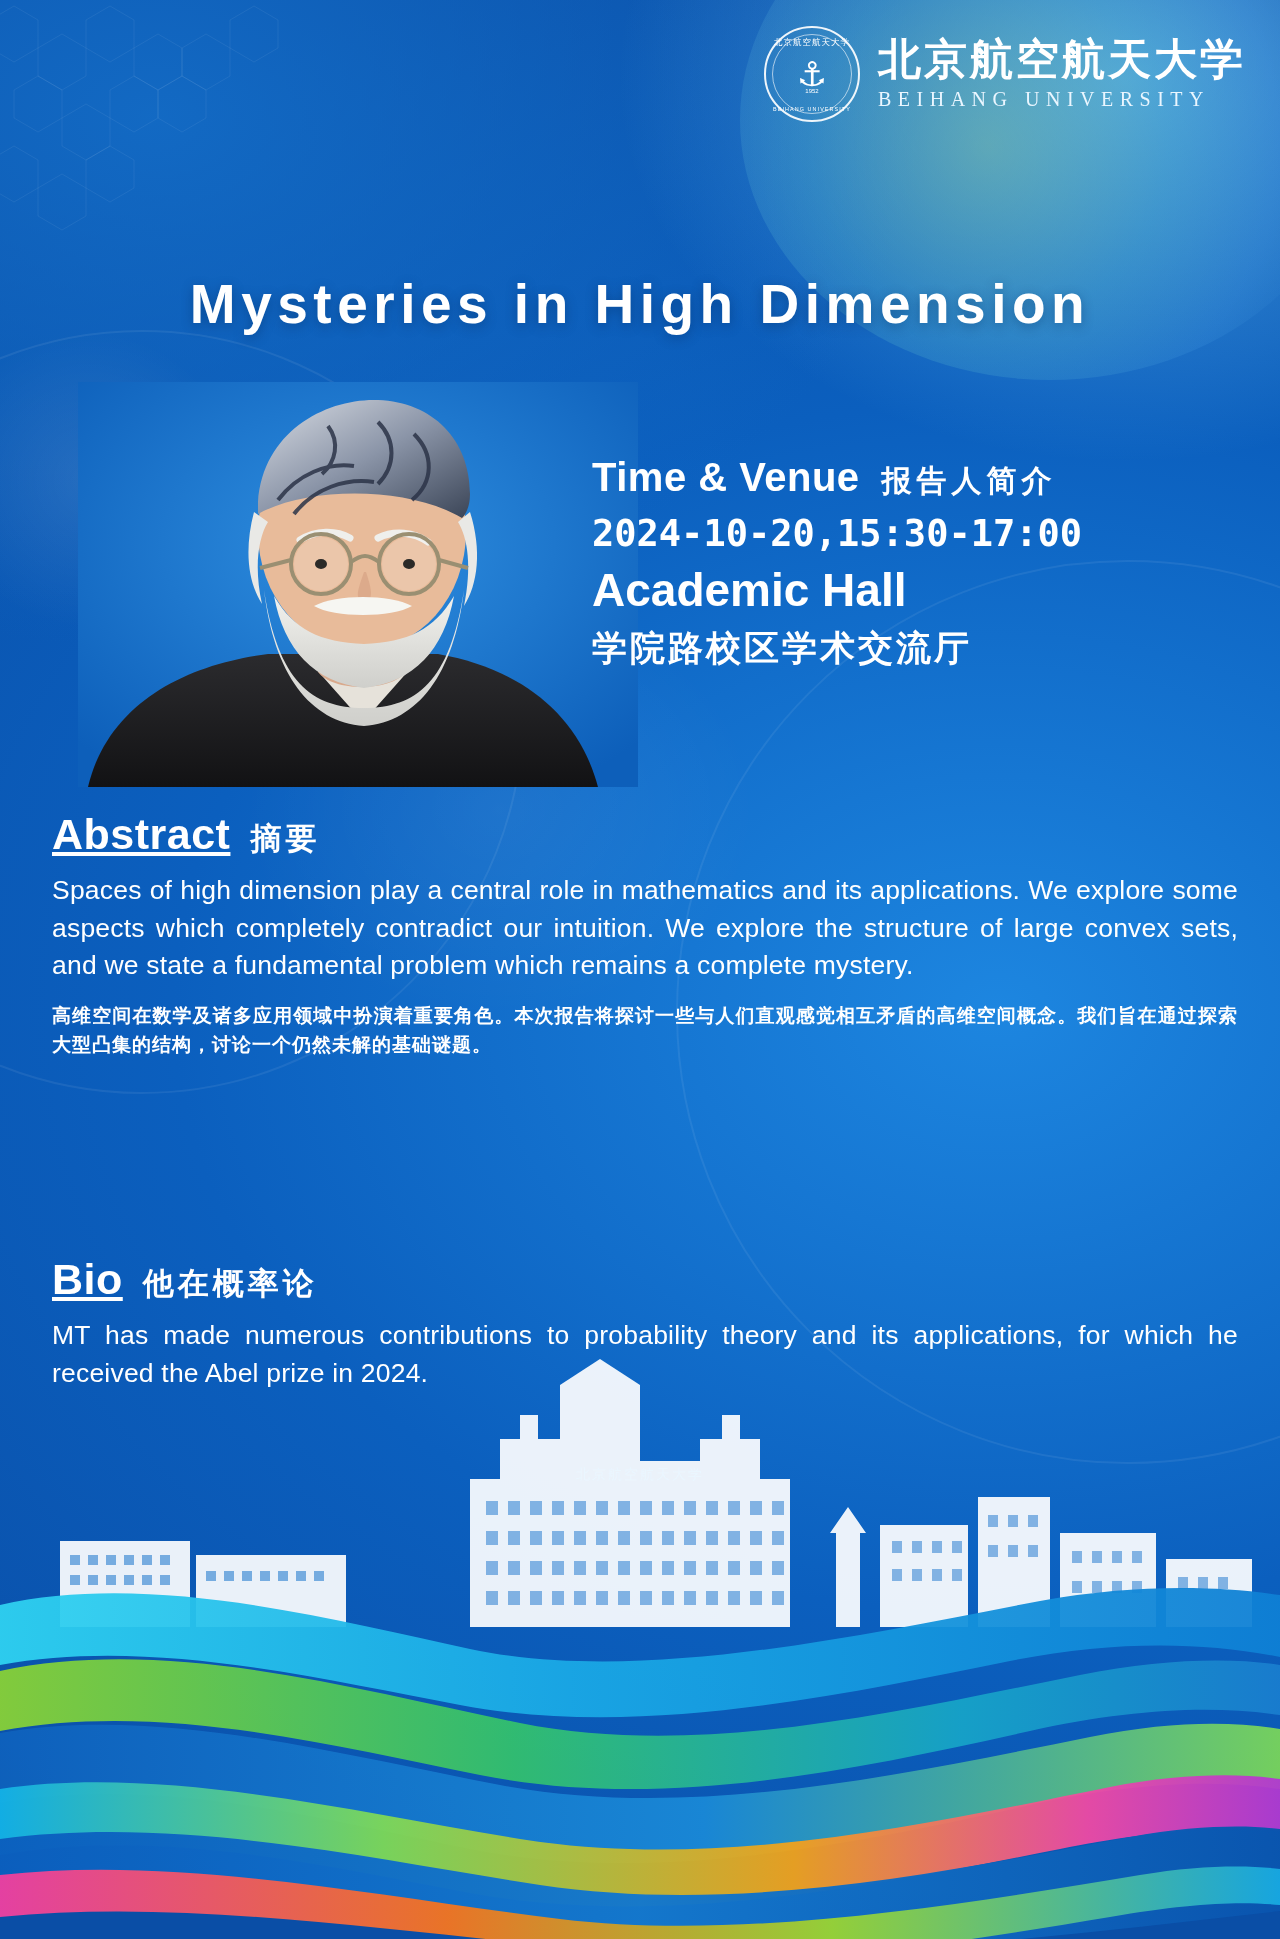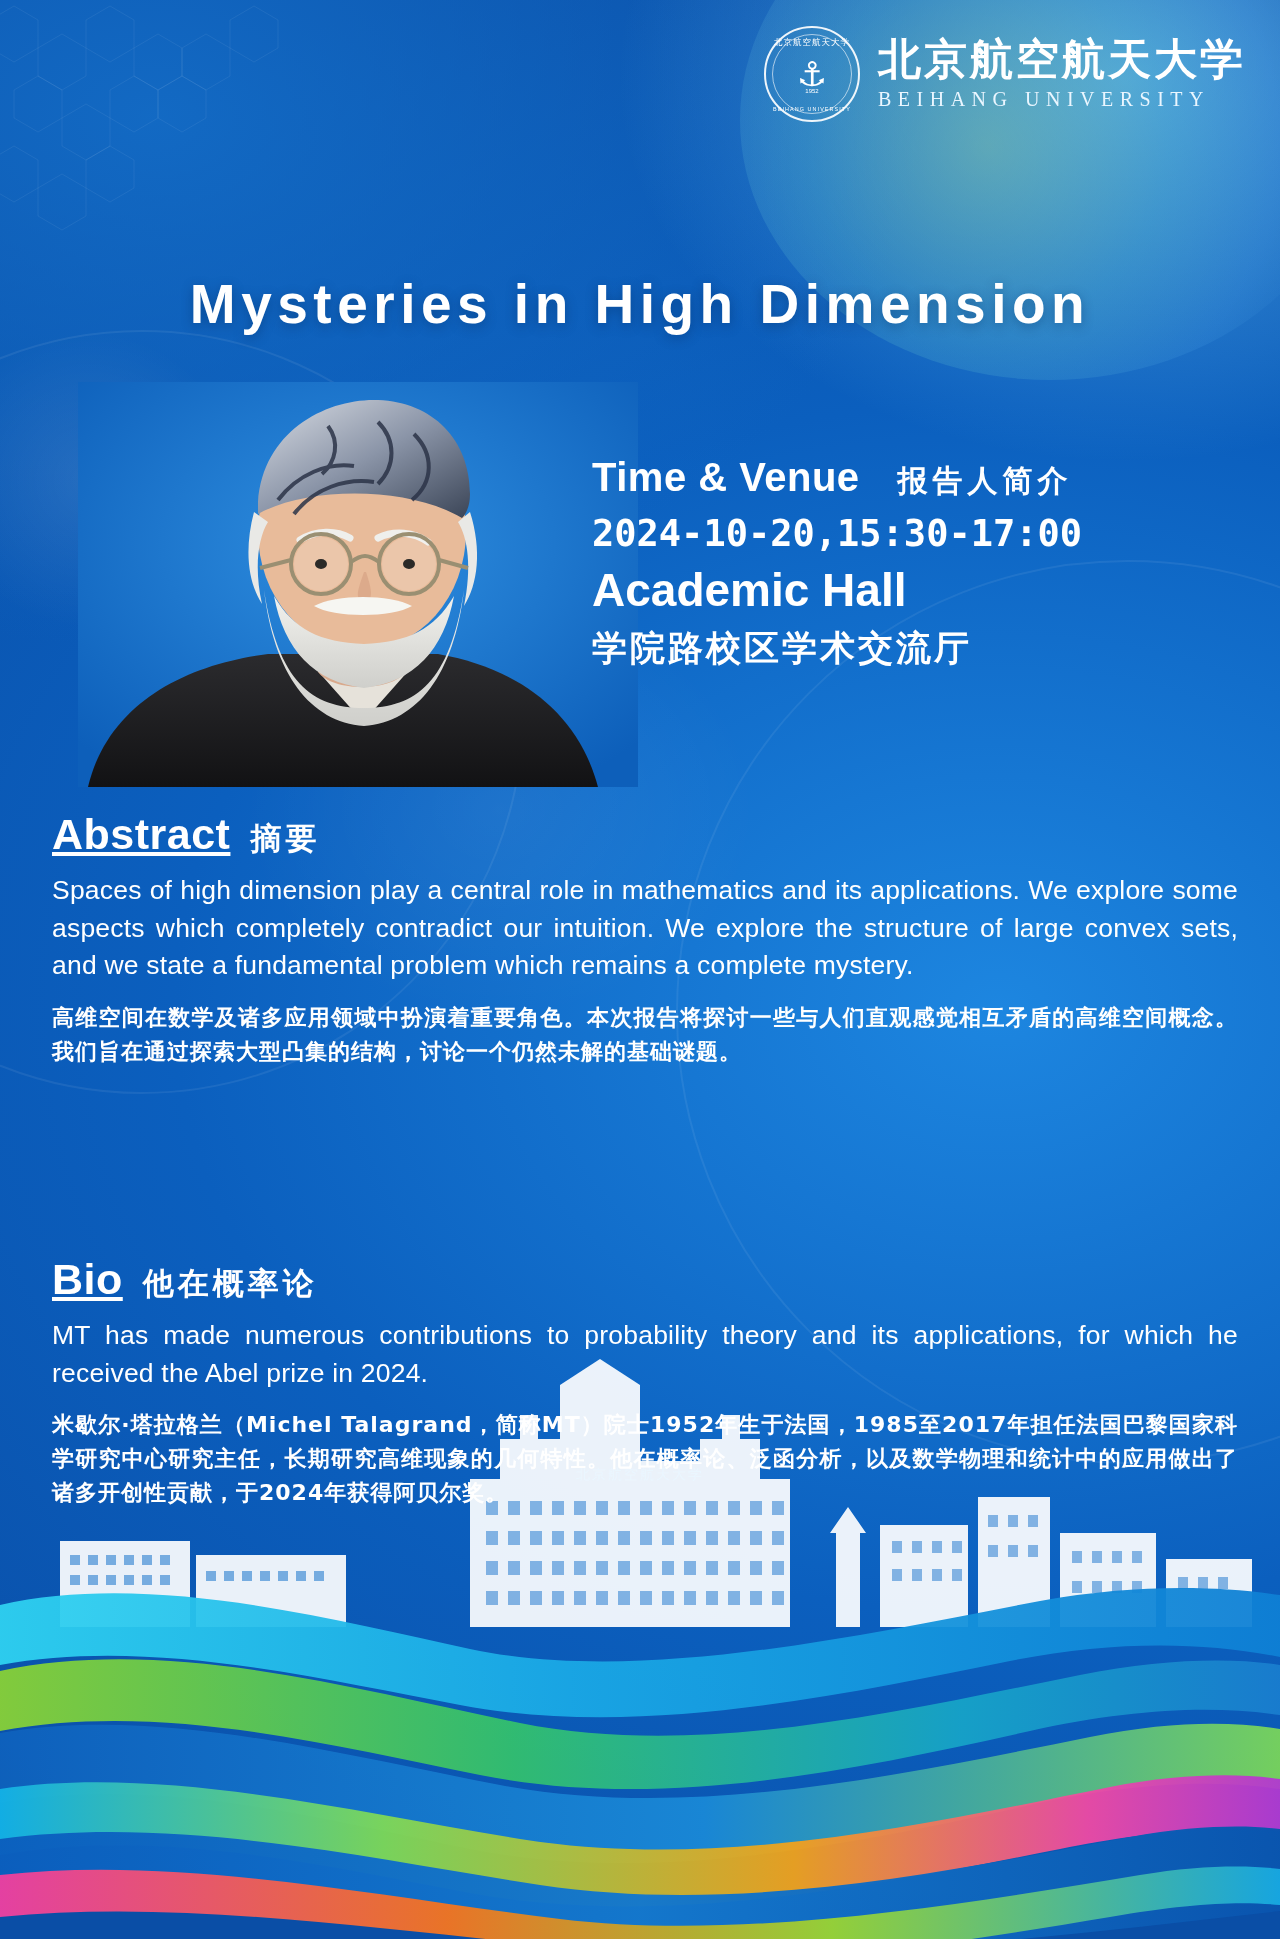--- a/index.html
+++ b/index.html
@@ -168,21 +168,21 @@
   .tv {
     position: absolute;
     left: 592px;
     top: 455px;
     z-index: 5;
     color: #fff;
   }
   .tv-head {
     display: flex;
     align-items: baseline;
-    gap: 38px;
+    gap: 22px;
   }
   .tv-head .en {
     font-size: 40px;
     font-weight: bold;
     letter-spacing: 0.5px;
   }
   .tv-head .cn {
     font-size: 30px;
     font-weight: bold;
     letter-spacing: 5px;
@@ -240,21 +240,21 @@
   p.body-en {
     margin: 0 0 16px 0;
     font-size: 26.5px;
     line-height: 1.42;
     text-align: justify;
     text-justify: inter-word;
     letter-spacing: 0.2px;
   }
   p.body-cn {
     margin: 0 0 6px 0;
-    font-size: 22px;
+    font-size: 19px;
     line-height: 1.55;
     text-align: justify;
     letter-spacing: 1px;
     font-family: "DejaVu Sans", sans-serif;
     font-weight: bold;
   }
 
   
   .bottom {
     position: absolute;
@@ -414,21 +414,20 @@
     <p class="body-en">Spaces of high dimension play a central role in mathematics and its applications. We explore some aspects which completely contradict our intuition. We explore the structure of large convex sets, and we state a fundamental problem which remains a complete mystery.</p>
     <p class="body-cn">高维空间在数学及诸多应用领域中扮演着重要角色。本次报告将探讨一些与人们直观感觉相互矛盾的高维空间概念。我们旨在通过探索大型凸集的结构，讨论一个仍然未解的基础谜题。</p>
   </div>
 
   <div class="section" id="bio-section">
     <div class="sec-head">
       <span class="en">Bio</span>
       <span class="cn">他在概率论</span>
     </div>
     <p class="body-en">MT has made numerous contributions to probability theory and its applications, for which he received the Abel prize in 2024.</p>
-    <p class="body-cn">米歇尔·塔拉格兰（Michel Talagrand，简称MT）院士1952年生于法国，1985至2017年担任法国巴黎国家科学研究中心研究主任，长期研究高维现象的几何特性。他在概率论、泛函分析，以及数学物理和统计中的应用做出了诸多开创性贡献，于2024年获得阿贝尔奖。</p>
   </div>
 
   <div class="sky-label">北京航空航天大学</div>
 
   <div class="bottom">
     <svg width="1280" height="620" viewBox="0 0 1280 620">
       <defs>
         <linearGradient id="w1" x1="0" y1="0" x2="1" y2="0">
           <stop offset="0%" stop-color="#2fd1f0"></stop>
           <stop offset="45%" stop-color="#1aa8e4"></stop>

